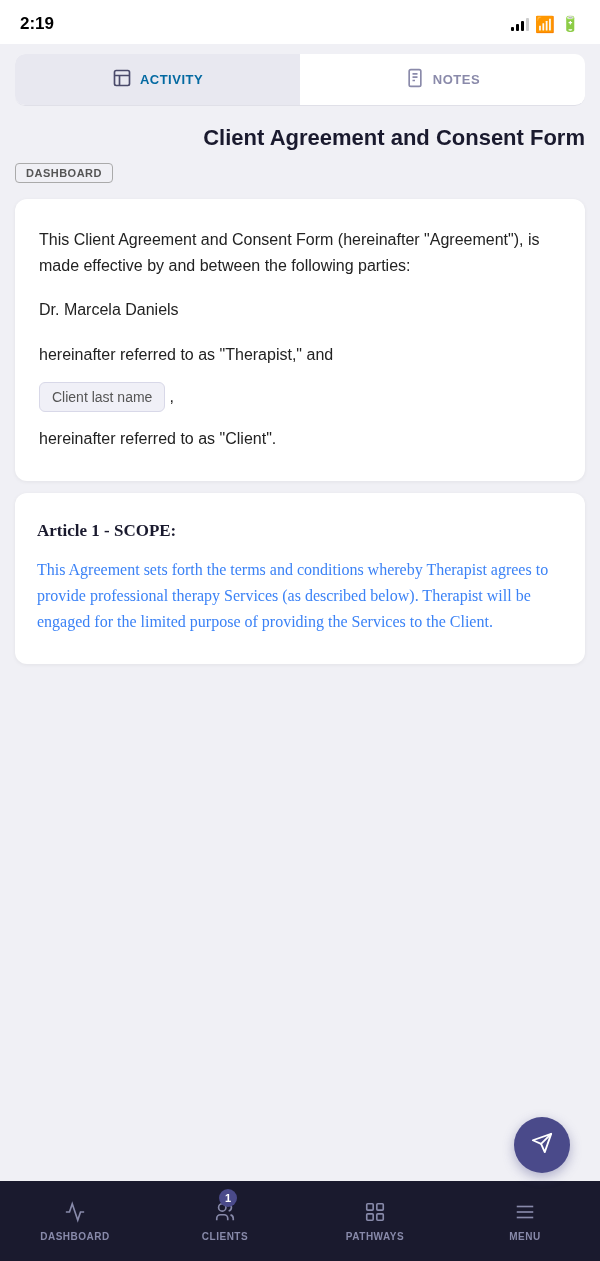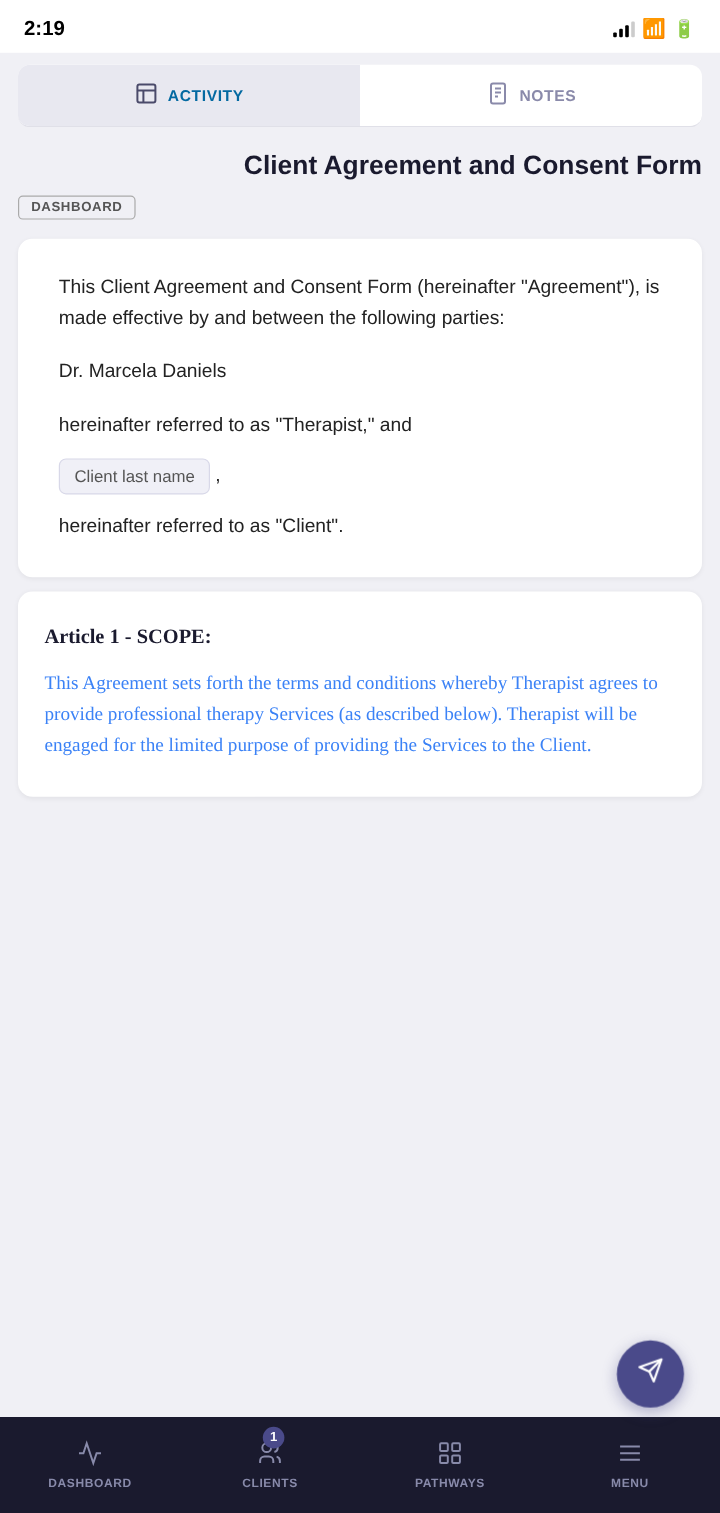--- a/index.html
+++ b/index.html
@@ -96,21 +96,21 @@
       font-weight: 600;
       color: #555;
       letter-spacing: 0.5px;
       margin-bottom: 16px;
     }
 
     
     .content-card {
       background: #fff;
       border-radius: 12px;
-      padding: 28px 34px;
+      padding: 28px 24px;
       margin-bottom: 12px;
       box-shadow: 0 1px 4px rgba(0,0,0,0.06);
     }
 
     .content-text {
       font-size: 16px;
       color: #222;
       line-height: 1.65;
     }
 

